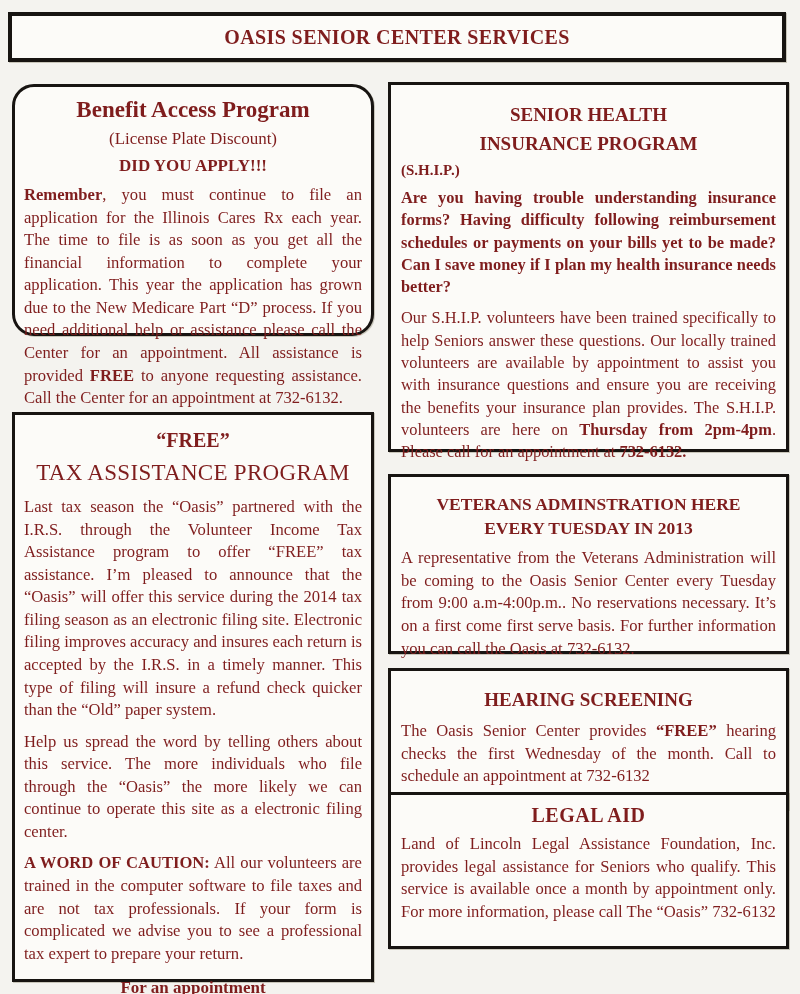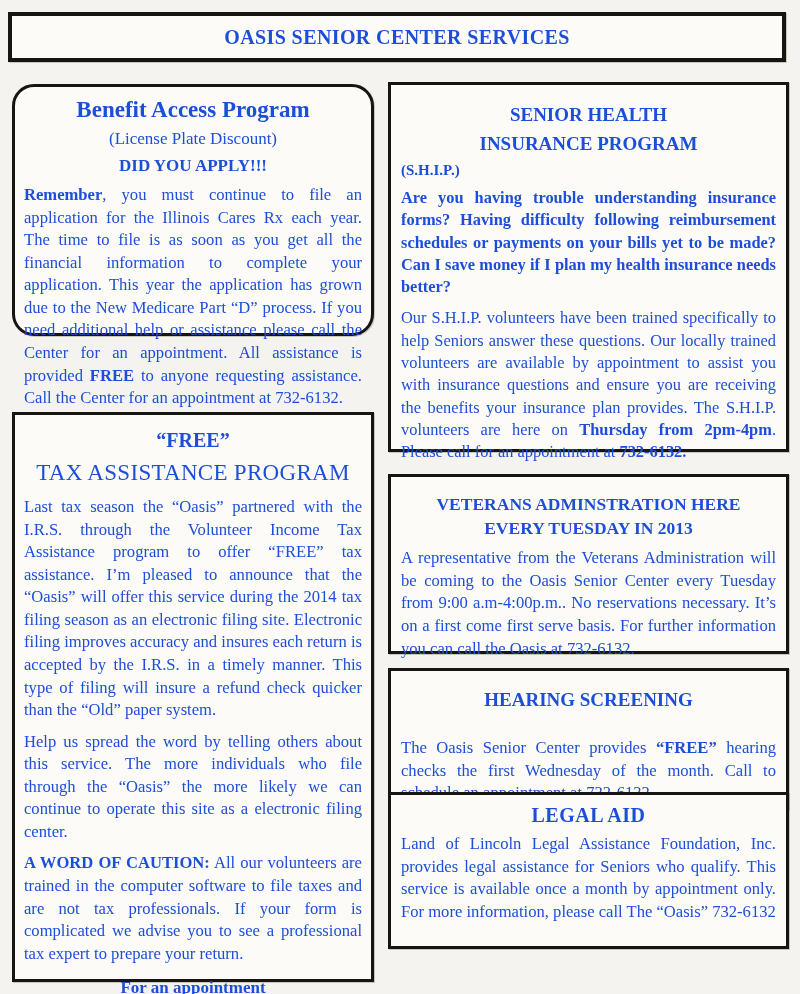--- a/index.html
+++ b/index.html
@@ -2,21 +2,21 @@
 <html><head>
 <meta charset="utf-8">
 <style>
   * { margin:0; padding:0; box-sizing:border-box; }
   html,body { background:#e9e8e4; }
   body { width:800px; height:994px; position:relative; }
   .page {
     position:absolute; inset:0;
     background:#f4f3ef;
     font-family:"Liberation Serif","DejaVu Serif",serif;
-    color:#1d4ed8;
+    color:#7f1d1d;
   }
   .box {
     position:absolute;
     background:#fcfbf8;
     border:3px solid #171411;
     box-shadow:1px 1px 0 rgba(120,115,90,.35);
   }
   .banner {
     left:8px; top:12px; width:778px; height:50px;
     border-width:4px;
@@ -50,21 +50,21 @@
   .box-b .appt     { font-size:17px; font-weight:bold; text-align:center; margin-top:13px; }
 
   
   .box-c .title-md { font-size:19px; font-weight:bold; text-align:center; line-height:1.55; }
   .box-c .title-sm { font-size:15px; font-weight:bold; text-align:left; margin:3px 0 8px; }
   .box-c .body-text { font-size:16.4px; }
 
   
   .box-d .title-md { font-size:17.5px; font-weight:bold; text-align:center; line-height:1.35; margin:4px 6px 7px; }
   
-  .box-e .title-md { font-size:19px; font-weight:bold; text-align:center; margin:10px 0 26px; }
+  .box-e .title-md { font-size:19px; font-weight:bold; text-align:center; margin:10px 0 9px; }
   
   .box-f .title-md { font-size:20px; font-weight:bold; text-align:center; margin:5px 0 6px; letter-spacing:.5px; }
 </style>
 </head>
 <body>
 
 <div class="page">
 
   <header class="box banner">
     <h1>OASIS SENIOR CENTER SERVICES</h1>

